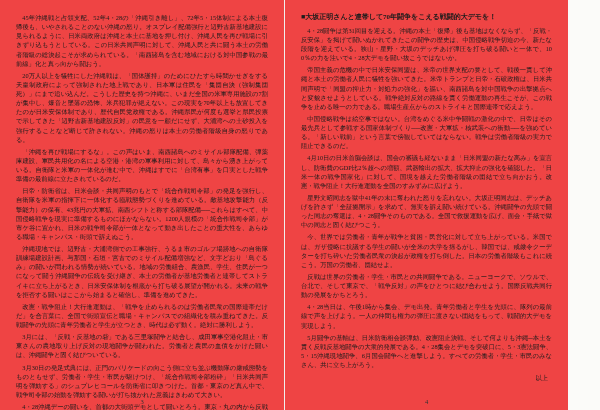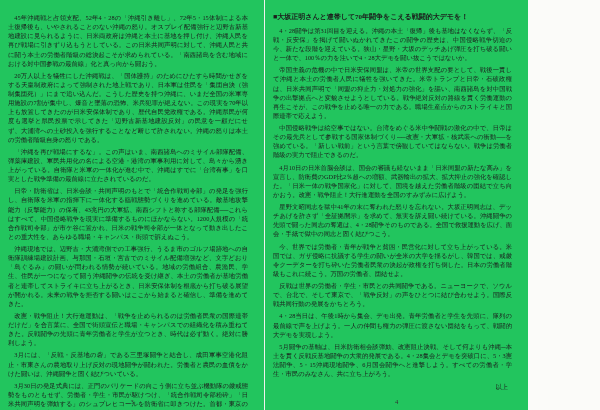--- a/index.html
+++ b/index.html
@@ -11,26 +11,26 @@
     color: #1c1c1c;
     overflow: hidden;
   }
   .spread {
     display: flex;
     width: 600px;
     height: 410px;
   }
   .page {
     box-sizing: border-box;
-    width: 264px;
+    width: 284px;
     height: 410px;
-    padding: 13px 16px 20px 8px;
+    padding: 13px 16px 20px 16px;
     position: relative;
     overflow: hidden;
-    background: #22c55e;
+    background: #ef4444;
   }
   .page-right { border-left: 1px solid #f0f0ee; }
   .content {
     font-size: 6.3px;
     line-height: 1.45;
     text-align: justify;
     text-justify: inter-ideograph;
     word-break: break-all;
   }
   .content p {

